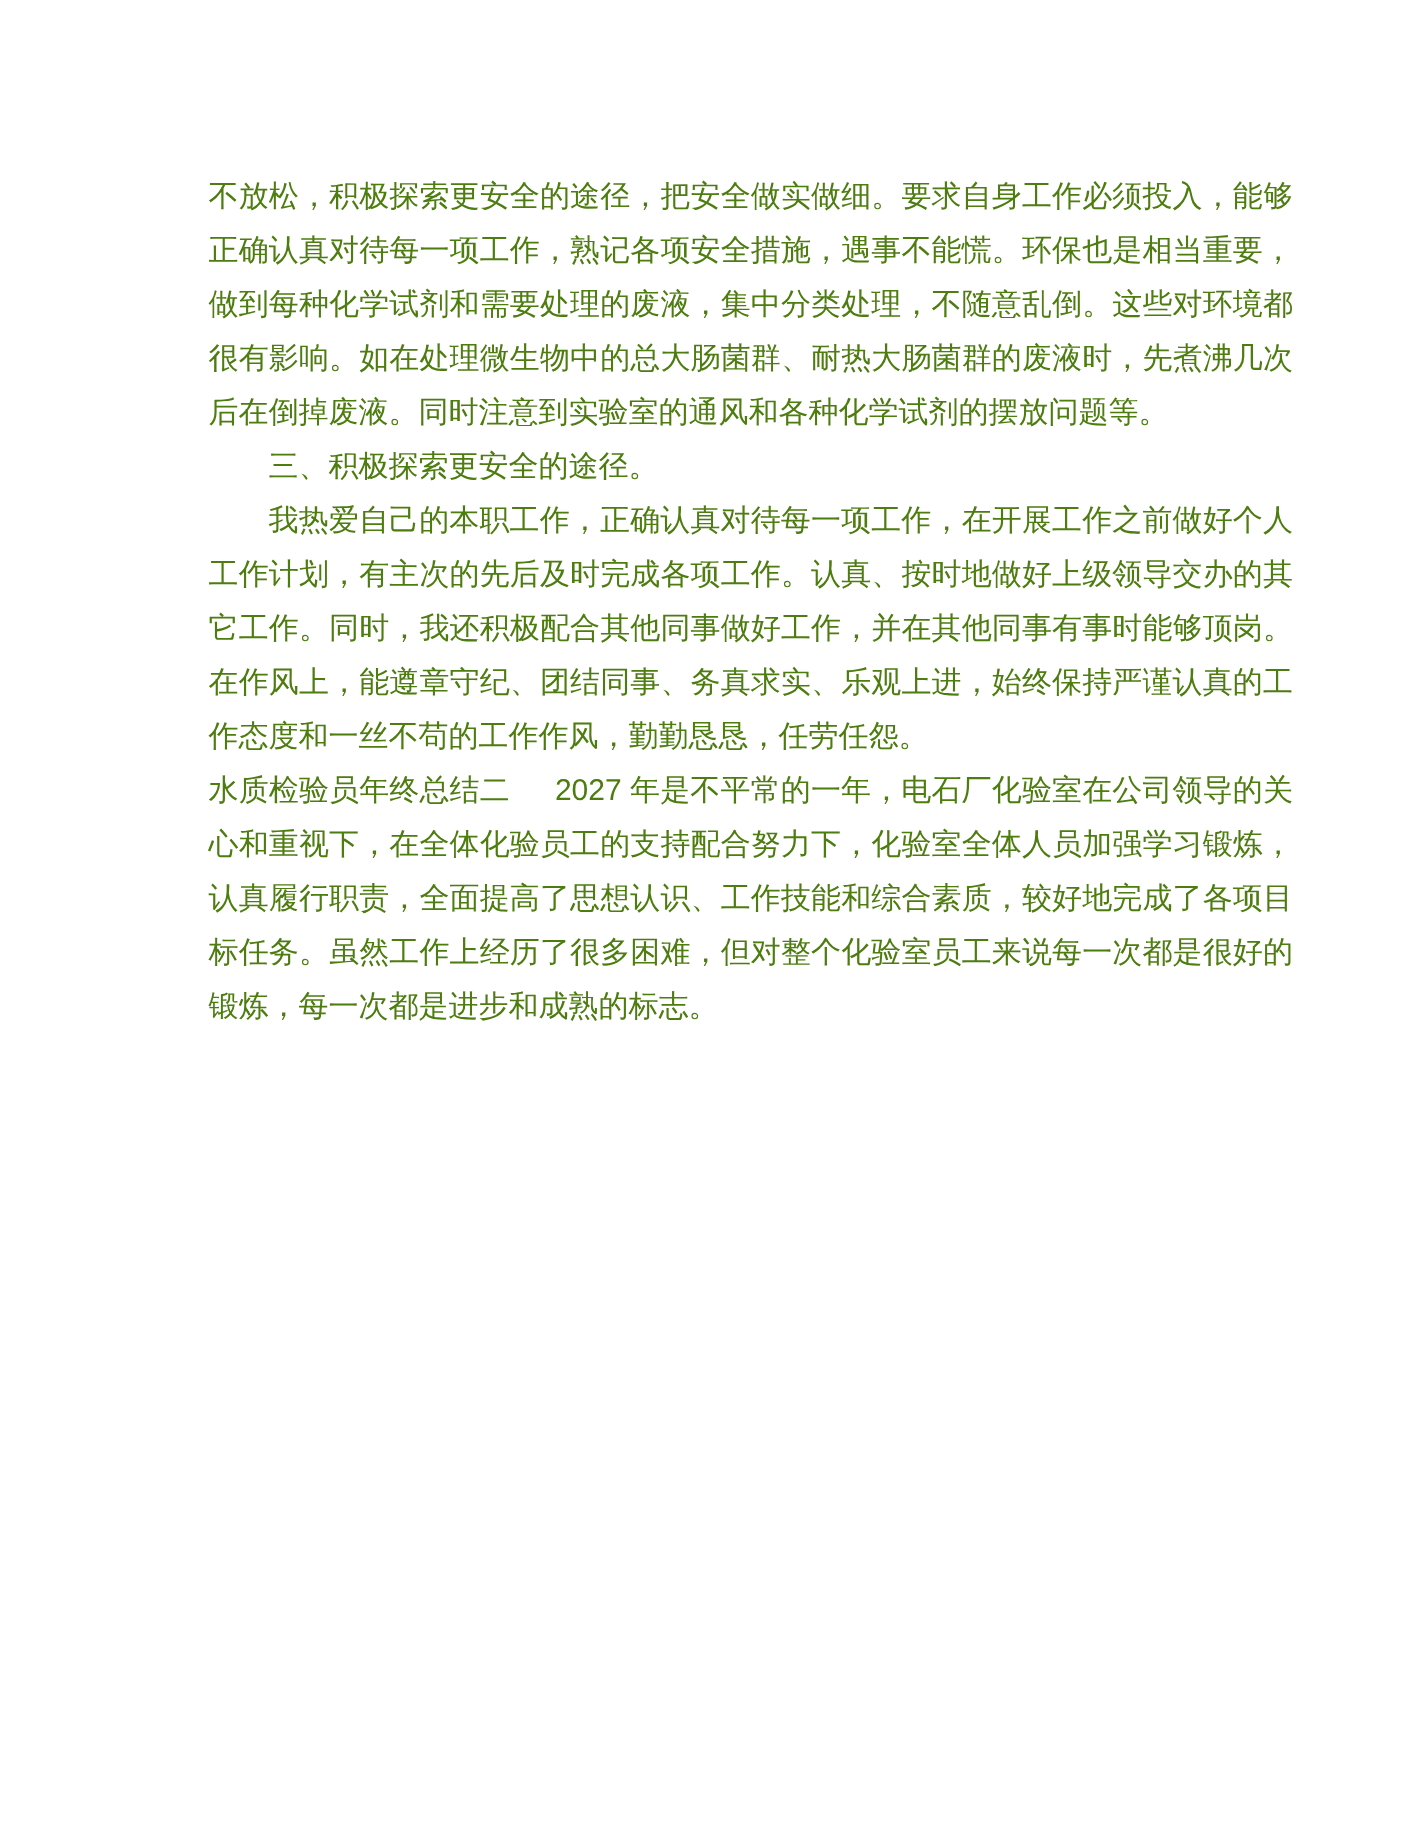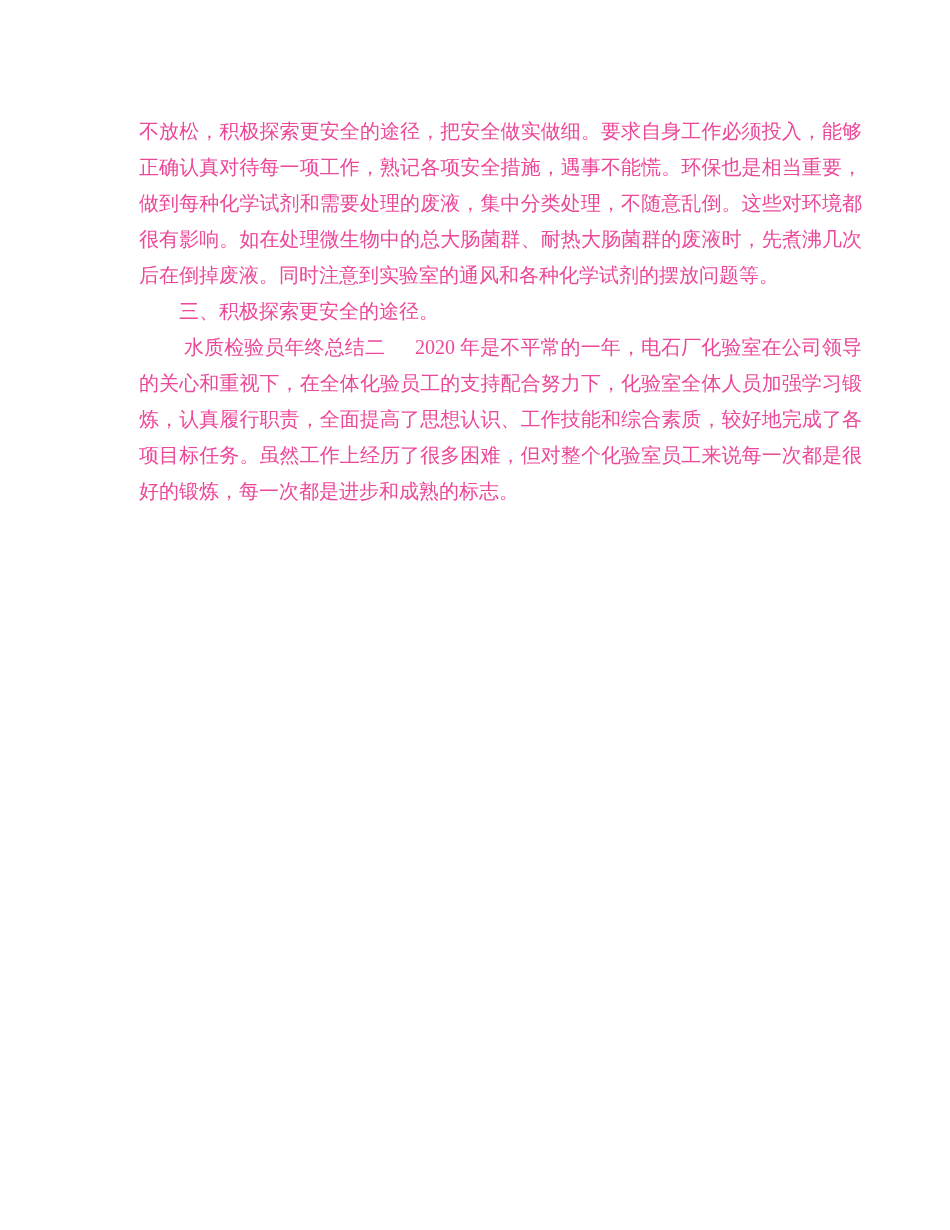--- a/index.html
+++ b/index.html
@@ -11,46 +11,46 @@
     width: 950px;
     height: 1230px;
     overflow: hidden;
   }
   .page {
     box-sizing: border-box;
     width: 950px;
     height: 1230px;
     padding: 113px 88px 0 139px;
     background: #ffffff;
-    font-family: Liberation Serif, serif;
+    font-family: Liberation Sans, sans-serif;
     font-size: 20px;
     line-height: 36px;
-    color: #ec4899;
+    color: #4d7c0f;
   }
   .para {
     margin: 0;
     padding: 0;
     text-align: justify;
     word-break: break-all;
   }
   .para.indent {
     text-indent: 2em;
   }
   .doc2-title {
     margin-right: 30px;
-    margin-left: 45px;
   }
 </style>
 </head>
 <body>
 
 <div class="page">
 
   <p class="para">不放松，积极探索更安全的途径，把安全做实做细。要求自身工作必须投入，能够正确认真对待每一项工作，熟记各项安全措施，遇事不能慌。环保也是相当重要，做到每种化学试剂和需要处理的废液，集中分类处理，不随意乱倒。这些对环境都很有影响。如在处理微生物中的总大肠菌群、耐热大肠菌群的废液时，先煮沸几次后在倒掉废液。同时注意到实验室的通风和各种化学试剂的摆放问题等。</p>
 
   <p class="para indent">三、积极探索更安全的途径。</p>
 
+  <p class="para indent">我热爱自己的本职工作，正确认真对待每一项工作，在开展工作之前做好个人工作计划，有主次的先后及时完成各项工作。认真、按时地做好上级领导交办的其它工作。同时，我还积极配合其他同事做好工作，并在其他同事有事时能够顶岗。在作风上，能遵章守纪、团结同事、务真求实、乐观上进，始终保持严谨认真的工作态度和一丝不苟的工作作风，勤勤恳恳，任劳任怨。</p>
 
 
-  <p class="para"><span class="doc2-title">水质检验员年终总结二</span><span>2020 年是不平常的一年，电石厂化验室在公司领导的关心和重视下，在全体化验员工的支持配合努力下，化验室全体人员加强学习锻炼，认真履行职责，全面提高了思想认识、工作技能和综合素质，较好地完成了各项目标任务。虽然工作上经历了很多困难，但对整个化验室员工来说每一次都是很好的锻炼，每一次都是进步和成熟的标志。</span></p>
+  <p class="para"><span class="doc2-title">水质检验员年终总结二</span><span>2027 年是不平常的一年，电石厂化验室在公司领导的关心和重视下，在全体化验员工的支持配合努力下，化验室全体人员加强学习锻炼，认真履行职责，全面提高了思想认识、工作技能和综合素质，较好地完成了各项目标任务。虽然工作上经历了很多困难，但对整个化验室员工来说每一次都是很好的锻炼，每一次都是进步和成熟的标志。</span></p>
 
 
 </div>
 
 </body></html>

